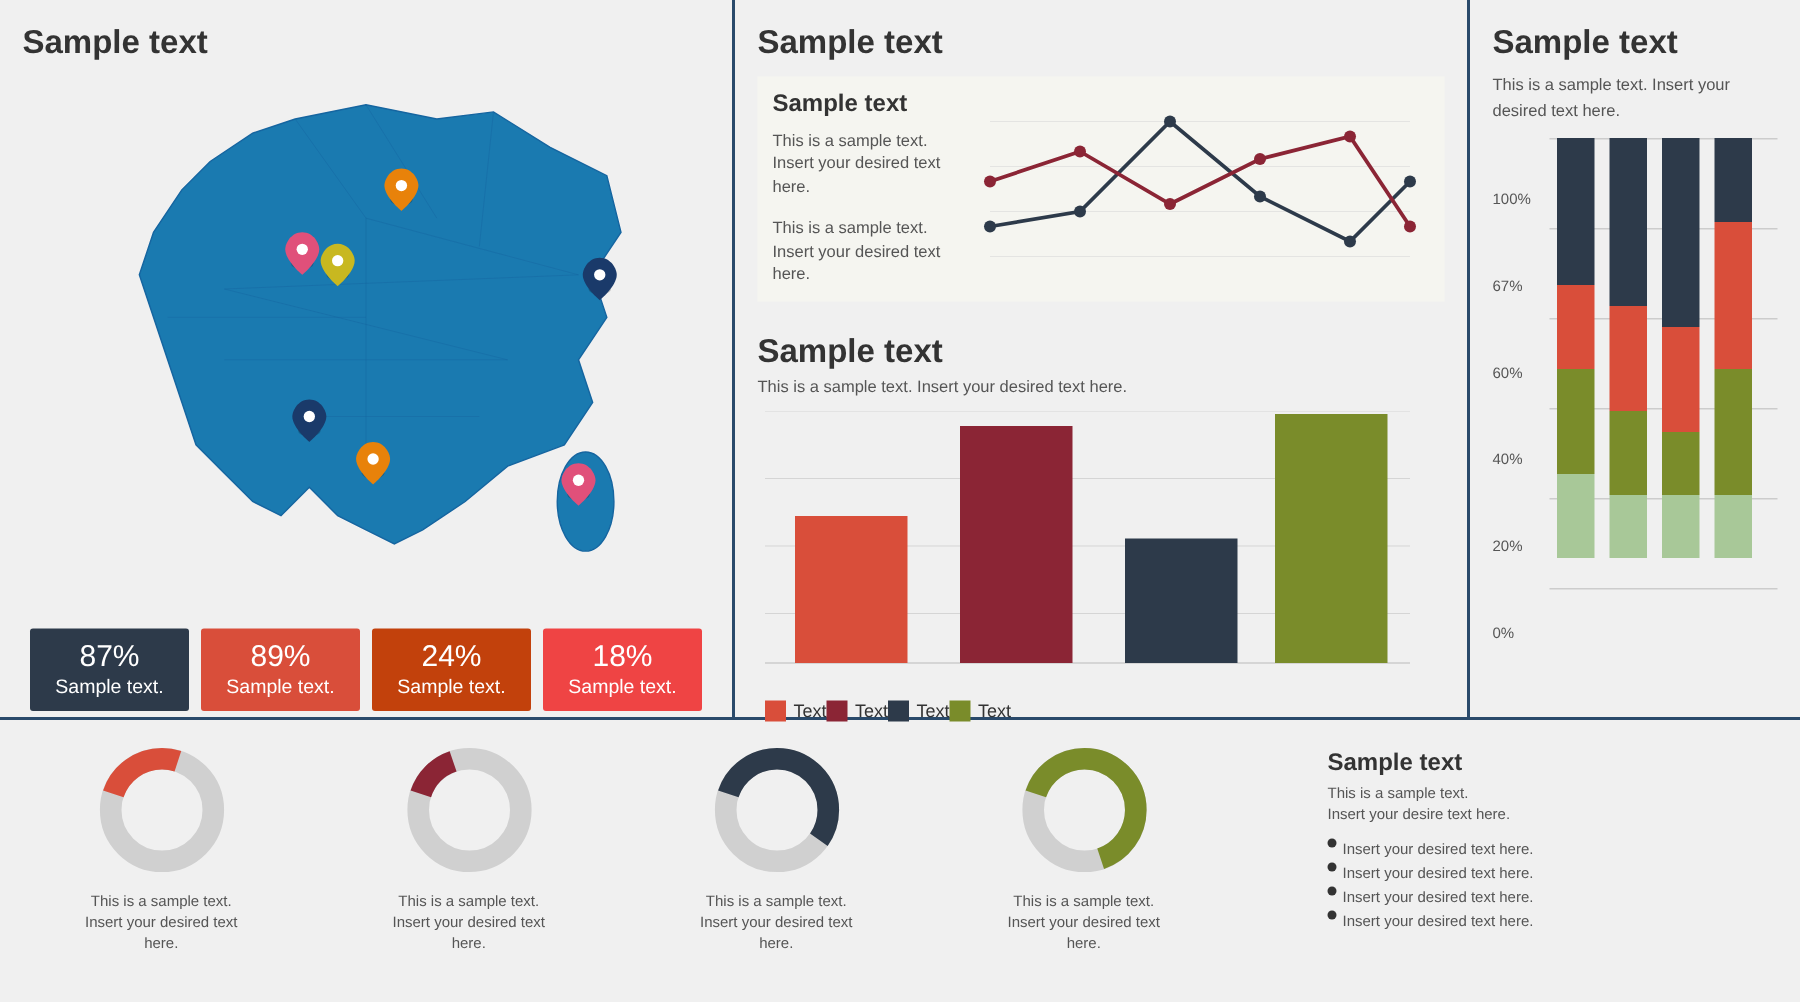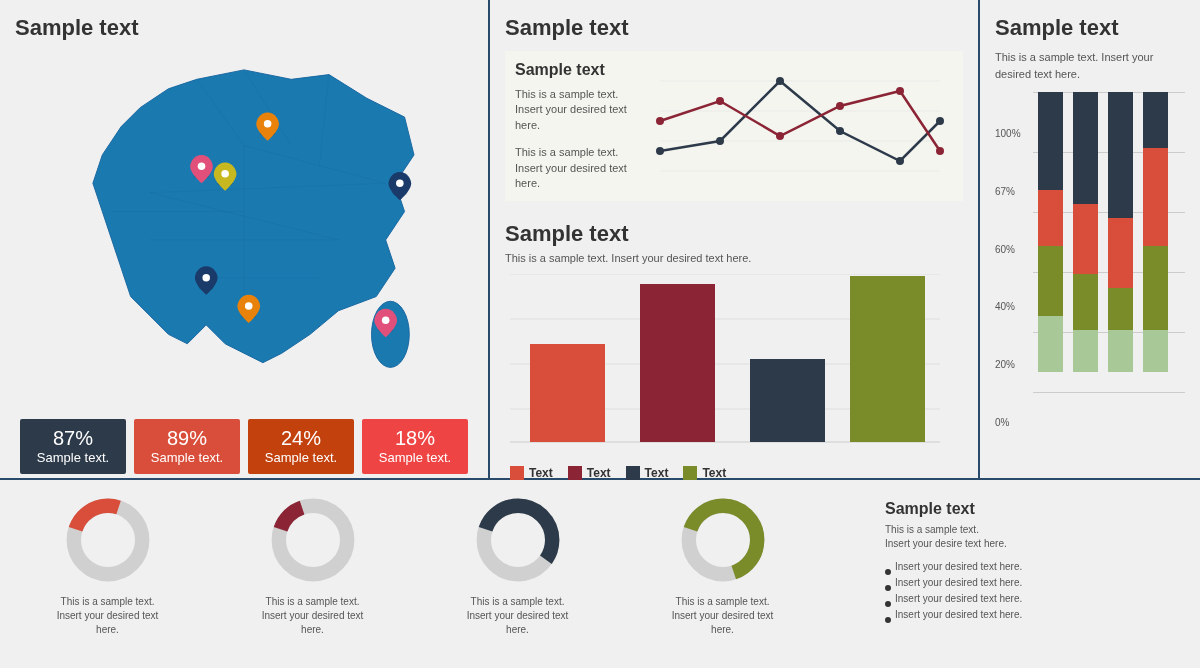--- a/index.html
+++ b/index.html
@@ -64,24 +64,23 @@
     }
     .section-title { font-size: 16px; color: #333; font-weight: bold; margin-bottom: 8px; }
     .section-text { font-size: 11px; color: #555; line-height: 1.4; }
 
     .bar-chart-section { padding: 5px 0; }
     .bar-chart-title { font-size: 22px; color: #333; font-weight: bold; margin-bottom: 5px; }
     .bar-chart-desc { font-size: 11px; color: #555; margin-bottom: 10px; }
 
     .bar-legend {
       display: flex;
-      gap: 15px;
+      gap: 0;
       margin-top: 8px;
       flex-wrap: wrap;
-      font-weight: bold;
     }
     .legend-item {
       display: flex;
       align-items: center;
       gap: 5px;
       font-size: 12px;
       color: #333;
     }
     .legend-dot {
       width: 14px;
@@ -121,21 +120,21 @@
       flex: 1;
       padding: 5px 10px;
     }
     .bottom-text-panel h3 { font-size: 16px; font-weight: bold; color: #333; margin-bottom: 5px; }
     .bottom-text-panel p { font-size: 10px; color: #555; line-height: 1.4; margin-bottom: 8px; }
     .bullet-item {
       font-size: 10px;
       color: #555;
       line-height: 1.6;
       display: flex;
-      align-items: flex-end;
+      align-items: flex-start;
       gap: 4px;
     }
     .bullet-dot {
       width: 6px;
       height: 6px;
       border-radius: 50%;
       background: #333;
       flex-shrink: 0;
     }
     .chart-row {

